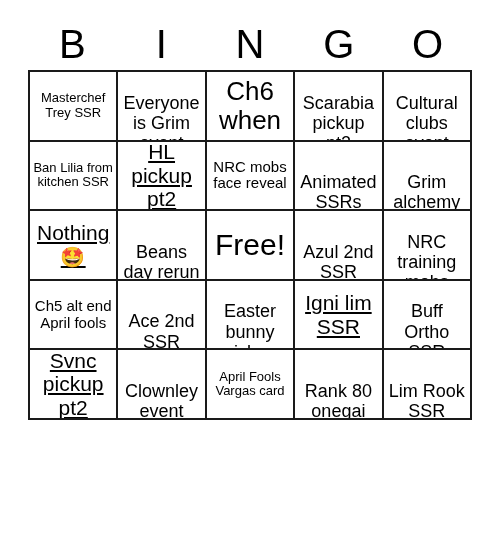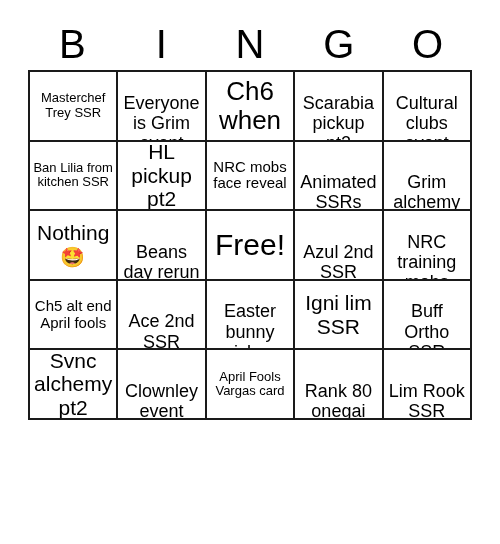--- a/index.html
+++ b/index.html
@@ -69,21 +69,21 @@
   .cell-text {
     display: block;
     line-height: 1.12;
     width: 100%;
     word-wrap: break-word;
   }
   
   .fs-xs  { font-size: 13px; }
   .fs-sm  { font-size: 15px; }
   .fs-md  { font-size: 18px; margin-top: 34px; }
-  .fs-lg  { font-size: 21px; }
+  .fs-lg  { font-size: 21px; text-decoration: underline; }
   .fs-xl  { font-size: 26px; }
   .fs-free{ font-size: 30px; text-align: center; }
   .emoji  { font-size: 20px; line-height: 1.2; }
 </style>
 </head>
 <body>
 
 <div id="card">
 
   <div id="header-row">
@@ -157,21 +157,21 @@
         <span class="cell-text fs-md">Easter bunny pickup</span>
       </div>
     <div class="cell">
         <span class="cell-text fs-lg">Igni lim SSR</span>
       </div>
     <div class="cell">
         <span class="cell-text fs-md">Buff Ortho SSR</span>
       </div>
 
     <div class="cell">
-        <span class="cell-text fs-lg">Svnc alchemy pt2</span>
+        <span class="cell-text fs-lg">Svnc pickup pt2</span>
       </div>
     <div class="cell">
         <span class="cell-text fs-md">Clownley event</span>
       </div>
     <div class="cell">
         <span class="cell-text fs-xs">April Fools Vargas card</span>
       </div>
     <div class="cell">
         <span class="cell-text fs-md">Rank 80 onegai</span>
       </div>

